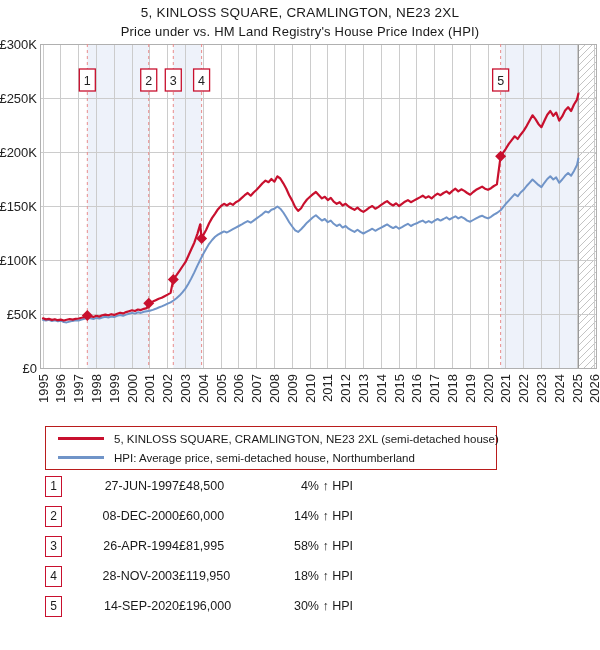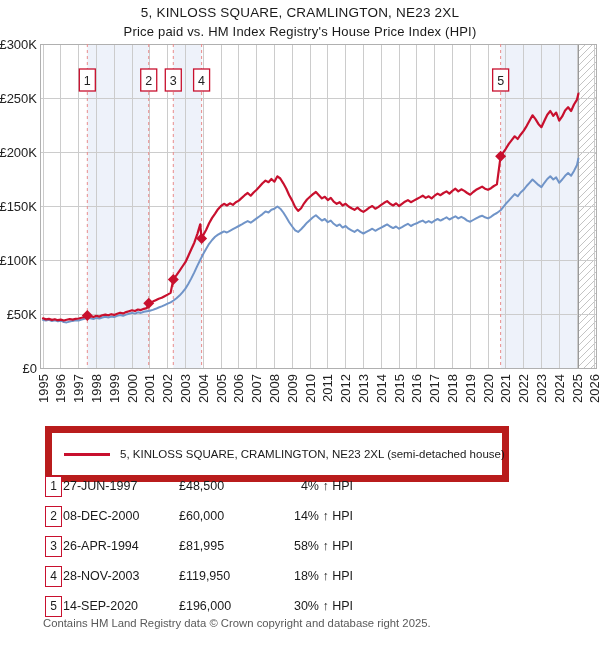--- a/index.html
+++ b/index.html
@@ -4,42 +4,42 @@
 <style>
   html,body{margin:0;padding:0;background:#ffffff;}
   body{width:600px;height:650px;overflow:hidden;position:relative;
        font-family:"Liberation Sans","DejaVu Sans",sans-serif;color:#1a1a1a;}
   .titles{position:absolute;top:5px;left:0;width:600px;text-align:center;}
   .title-line1{font-size:13.5px;letter-spacing:.2px;}
   .title-line2{font-size:13px;margin-top:4px;letter-spacing:.2px;}
   #chart{position:absolute;top:0;left:0;}
   svg text{font-family:"Liberation Sans","DejaVu Sans",sans-serif;}
   .legend{position:absolute;top:426px;left:45px;width:450px;height:38px;
-          border:7px solid #b91c1c;background:#fff;display:flex;flex-direction:column;
+          border:1px solid #b91c1c;background:#fff;display:flex;flex-direction:column;
           justify-content:center;gap:4px;padding:2px 0;}
   .legend-row{display:flex;align-items:center;height:15px;}
   .swatch{display:inline-block;width:46px;height:3px;margin:0 10px 0 12px;flex:none;}
   .legend-label{font-size:11.5px;white-space:nowrap;}
   .sales{position:absolute;top:471px;left:45px;width:420px;}
   .sale-row{display:grid;grid-template-columns:18px 116px 78px 96px;height:30px;
             align-items:center;column-gap:0;}
   .sale-num{width:15px;height:19px;border:1px solid;text-align:center;
             font-size:12px;line-height:19px;background:#fff;}
-  .sale-date{text-align:left;font-size:12.5px;}
+  .sale-date{text-align:right;font-size:12.5px;}
   .sale-price{text-align:left;font-size:12.5px;}
   .sale-pct{text-align:right;font-size:12.5px;}
   .footer{position:absolute;top:617px;left:43px;width:540px;color:#595959;
           font-size:11.3px;line-height:12px;}
 </style>
 </head>
 <body>
 
 <div class="titles">
   <div class="title-line1">5, KINLOSS SQUARE, CRAMLINGTON, NE23 2XL</div>
-  <div class="title-line2">Price paid vs. HM Index Registry's House Price Index (HPI)</div>
+  <div class="title-line2">Price under vs. HM Land Registry's House Price Index (HPI)</div>
 </div>
 
 <svg id="chart" width="600" height="420" viewBox="0 0 600 420">
   <defs>
     <pattern id="hatch" patternUnits="userSpaceOnUse" width="7" height="7">
       <path d="M0,7 L7,0" stroke="#c4c4c4" stroke-width="1" fill="none"></path>
     </pattern>
   </defs>
   <g id="plot-root">
       <rect x="87.32200000000017" y="44" width="61.41000000000082" height="324" fill="#eef2fa"></rect>
@@ -151,20 +151,24 @@
       <text transform="translate(581.5,374) rotate(-90)" text-anchor="end" font-size="13" fill="#222222">2025</text>
       <text transform="translate(599.3000000000001,374) rotate(-90)" text-anchor="end" font-size="13" fill="#222222">2026</text>
     </g>
 </svg>
 
 <div class="legend">
   <div class="legend-row">
     <span class="swatch" style="background: rgb(200, 16, 46);"></span>
     <span class="legend-label">5, KINLOSS SQUARE, CRAMLINGTON, NE23 2XL (semi-detached house)</span>
   </div>
+  <div class="legend-row">
+    <span class="swatch" style="background: rgb(112, 148, 200);"></span>
+    <span class="legend-label">HPI: Average price, semi-detached house, Northumberland</span>
+  </div>
 </div>
 
 <div class="sales" id="sales-table">
     <div class="sale-row">
       <span class="sale-num" style="border-color: rgb(200, 16, 46);">1</span>
       <span class="sale-date">27-JUN-1997</span>
       <span class="sale-price">£48,500</span>
       <span class="sale-pct">4% ↑ HPI</span>
     </div>
     <div class="sale-row">
@@ -187,14 +191,13 @@
     </div>
     <div class="sale-row">
       <span class="sale-num" style="border-color: rgb(200, 16, 46);">5</span>
       <span class="sale-date">14-SEP-2020</span>
       <span class="sale-price">£196,000</span>
       <span class="sale-pct">30% ↑ HPI</span>
     </div>
   </div>
 
 <div class="footer">
-  <div>Contains HM Land Registry data © Crown copyright and database right 2025.</div>
 </div>
 
 </body></html>

